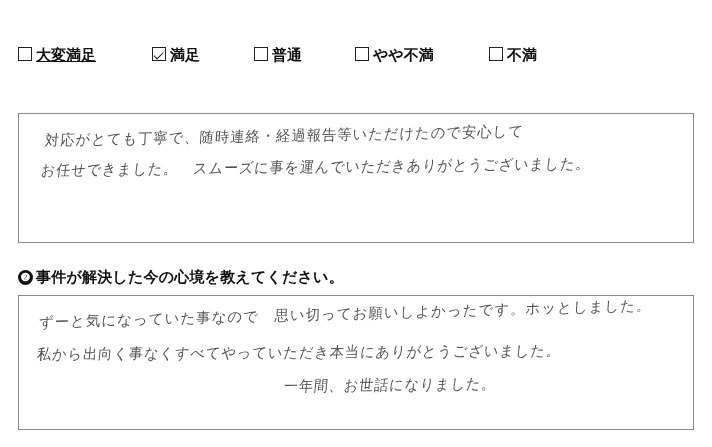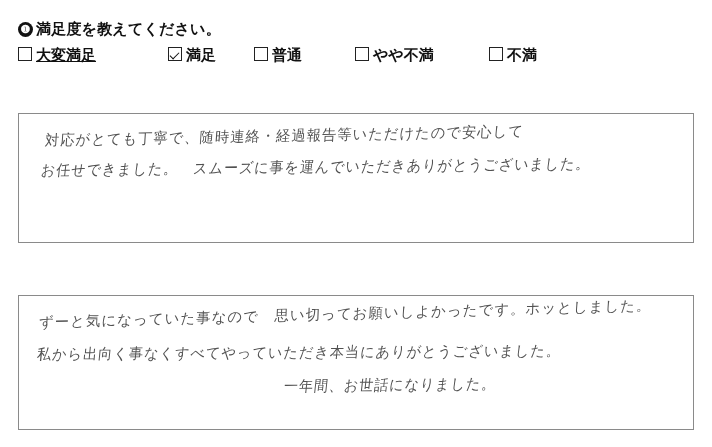--- a/index.html
+++ b/index.html
@@ -106,48 +106,48 @@
   .hw.s1 { transform: rotate(-1.1deg) skewX(-5deg) scale(1.02, 1.05); }
   .hw.s2 { transform: rotate(-0.7deg) skewX(-7deg) scale(1.0, 1.08); }
   .hw.s3 { transform: rotate(-1.6deg) skewX(-4deg) scale(1.03, 1.03); }
   .hw.s4 { transform: rotate(-0.4deg) skewX(-6deg) scale(1.01, 1.06); }
 </style>
 </head>
 <body>
 
 <div id="page">
 
-  <div class="question" style="left:18px; top:20px;">
-    <span class="q-num">❶</span><span>満足度を教えてください。</span>
-  </div>
 
   <div class="choices">
     <span class="choice" style="left:0px;text-decoration:underline;">
       <span class="box"></span><span>大変満足</span>
     </span>
-    <span class="choice" style="left:134px;margin-left:16px;">
+    <span class="choice" style="left:134px;">
       <span class="box checked"></span><span>満足</span>
     </span>
     <span class="choice" style="left:236px;text-align:center;">
       <span class="box"></span><span>普通</span>
     </span>
     <span class="choice" style="left:337px;">
       <span class="box"></span><span>やや不満</span>
     </span>
     <span class="choice" style="left:471px;font-family:Liberation Serif, serif;">
       <span class="box"></span><span>不満</span>
     </span>
   </div>
 
 
   <div class="answer-box" style="left:18px; top:113px; width:676px; height:130px;">
     <div class="hw s1" style="left:26px; top:18px;">対応がとても丁寧で、随時連絡・経過報告等いただけたので安心して</div>
     <div class="hw s2" style="left:22px; top:48px;">お任せできました。　スムーズに事を運んでいただきありがとうございました。</div>
   </div>
 
+  <div class="question" style="left:18px; top:268px;">
+    <span class="q-num">❷</span><span>事件が解決した今の心境を教えてください。</span>
+  </div>
 
   <div class="answer-box" style="left:18px; top:295px; width:676px; height:135px;">
     <div class="hw s3" style="left:20px; top:18px;">ずーと気になっていた事なので　思い切ってお願いしよかったです。ホッとしました。</div>
     <div class="hw s4" style="left:18px; top:50px;">私から出向く事なくすべてやっていただき本当にありがとうございました。</div>
     <div class="hw s2" style="left:265px; top:82px;">一年間、お世話になりました。</div>
   </div>
 
 </div>
 
 </body></html>

